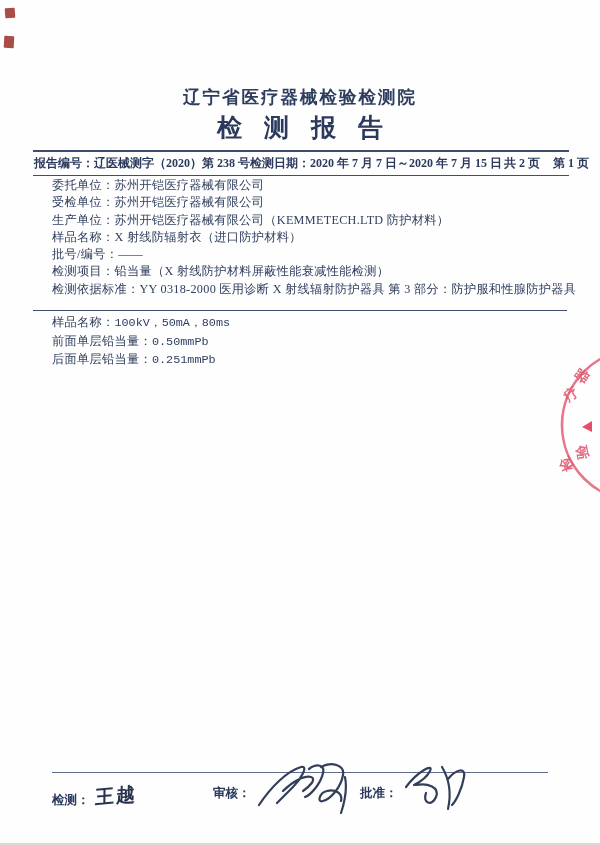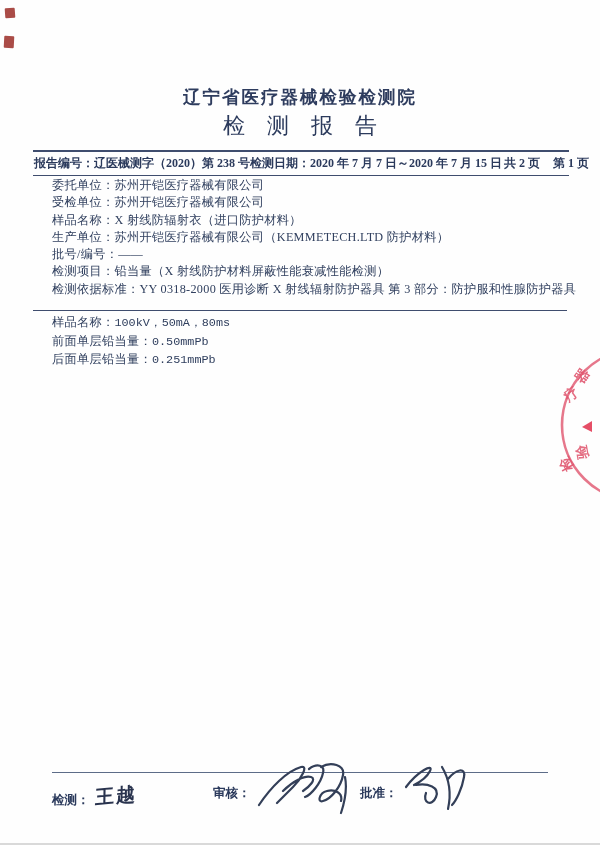--- a/index.html
+++ b/index.html
@@ -16,21 +16,21 @@
   .corner-mark.m1{left:5px;top:8px;width:10px;height:10px;transform:rotate(-4deg);}
   .corner-mark.m2{left:4px;top:36px;width:10px;height:12px;transform:rotate(3deg);}
 
   .institute-title{
     position:absolute;top:85px;left:0;width:100%;
     text-align:center;font-size:17.5px;font-weight:600;
     letter-spacing:2px;color:#2e3c5e;
   }
   .report-title{
     position:absolute;top:111px;left:0;width:100%;
-    text-align:center;font-size:22px;font-weight:400;
+    text-align:center;font-size:25px;font-weight:700;
     letter-spacing:22px;text-indent:22px;color:#2b3a5c;
   }
 
   .header-bar{
     position:absolute;top:150px;left:33px;width:534px;
     border-top:2px solid #3f4d6e;
     border-bottom:1.5px solid #3f4d6e;
     padding:2.5px 1px 3px 1px;
     font-size:12px;font-weight:700;color:#2b3a5c;
     white-space:nowrap;
@@ -89,22 +89,22 @@
   <div class="institute-title">辽宁省医疗器械检验检测院</div>
   <div class="report-title">检测报告</div>
 
   <div class="header-bar">
     <span class="grp"><span>报告编号：</span><span>辽医械测字（2020）第 238 号</span></span><span class="grp g-date"><span>检测日期：</span><span>2020 年 7 月 7 日～2020 年 7 月 15 日</span></span><span class="grp g-pages">共 2 页</span><span class="grp g-page">第 1 页</span>
   </div>
 
   <div class="fields-block">
     <div><span>委托单位：</span><span>苏州开铠医疗器械有限公司</span></div>
     <div><span>受检单位：</span><span>苏州开铠医疗器械有限公司</span></div>
+    <div><span>生产单位：</span><span>苏州开铠医疗器械有限公司（KEMMETECH.LTD 防护材料）</span></div>
     <div><span>样品名称：</span><span>X 射线防辐射衣（进口防护材料）</span></div>
-    <div><span>生产单位：</span><span>苏州开铠医疗器械有限公司（KEMMETECH.LTD 防护材料）</span></div>
     <div><span>批号/编号：</span><span>——</span></div>
     <div><span>检测项目：</span><span>铅当量（X 射线防护材料屏蔽性能衰减性能检测）</span></div>
     <div><span>检测依据标准：</span><span>YY 0318-2000 医用诊断 X 射线辐射防护器具 第 3 部分：防护服和性腺防护器具</span></div>
   </div>
 
   <div class="divider"></div>
 
   <div class="results-block">
     <div><span>样品名称：</span><span class="mono-val">100kV，50mA，80ms</span></div>
     <div><span>前面单层铅当量：</span><span class="mono-val">0.50mmPb</span></div>

